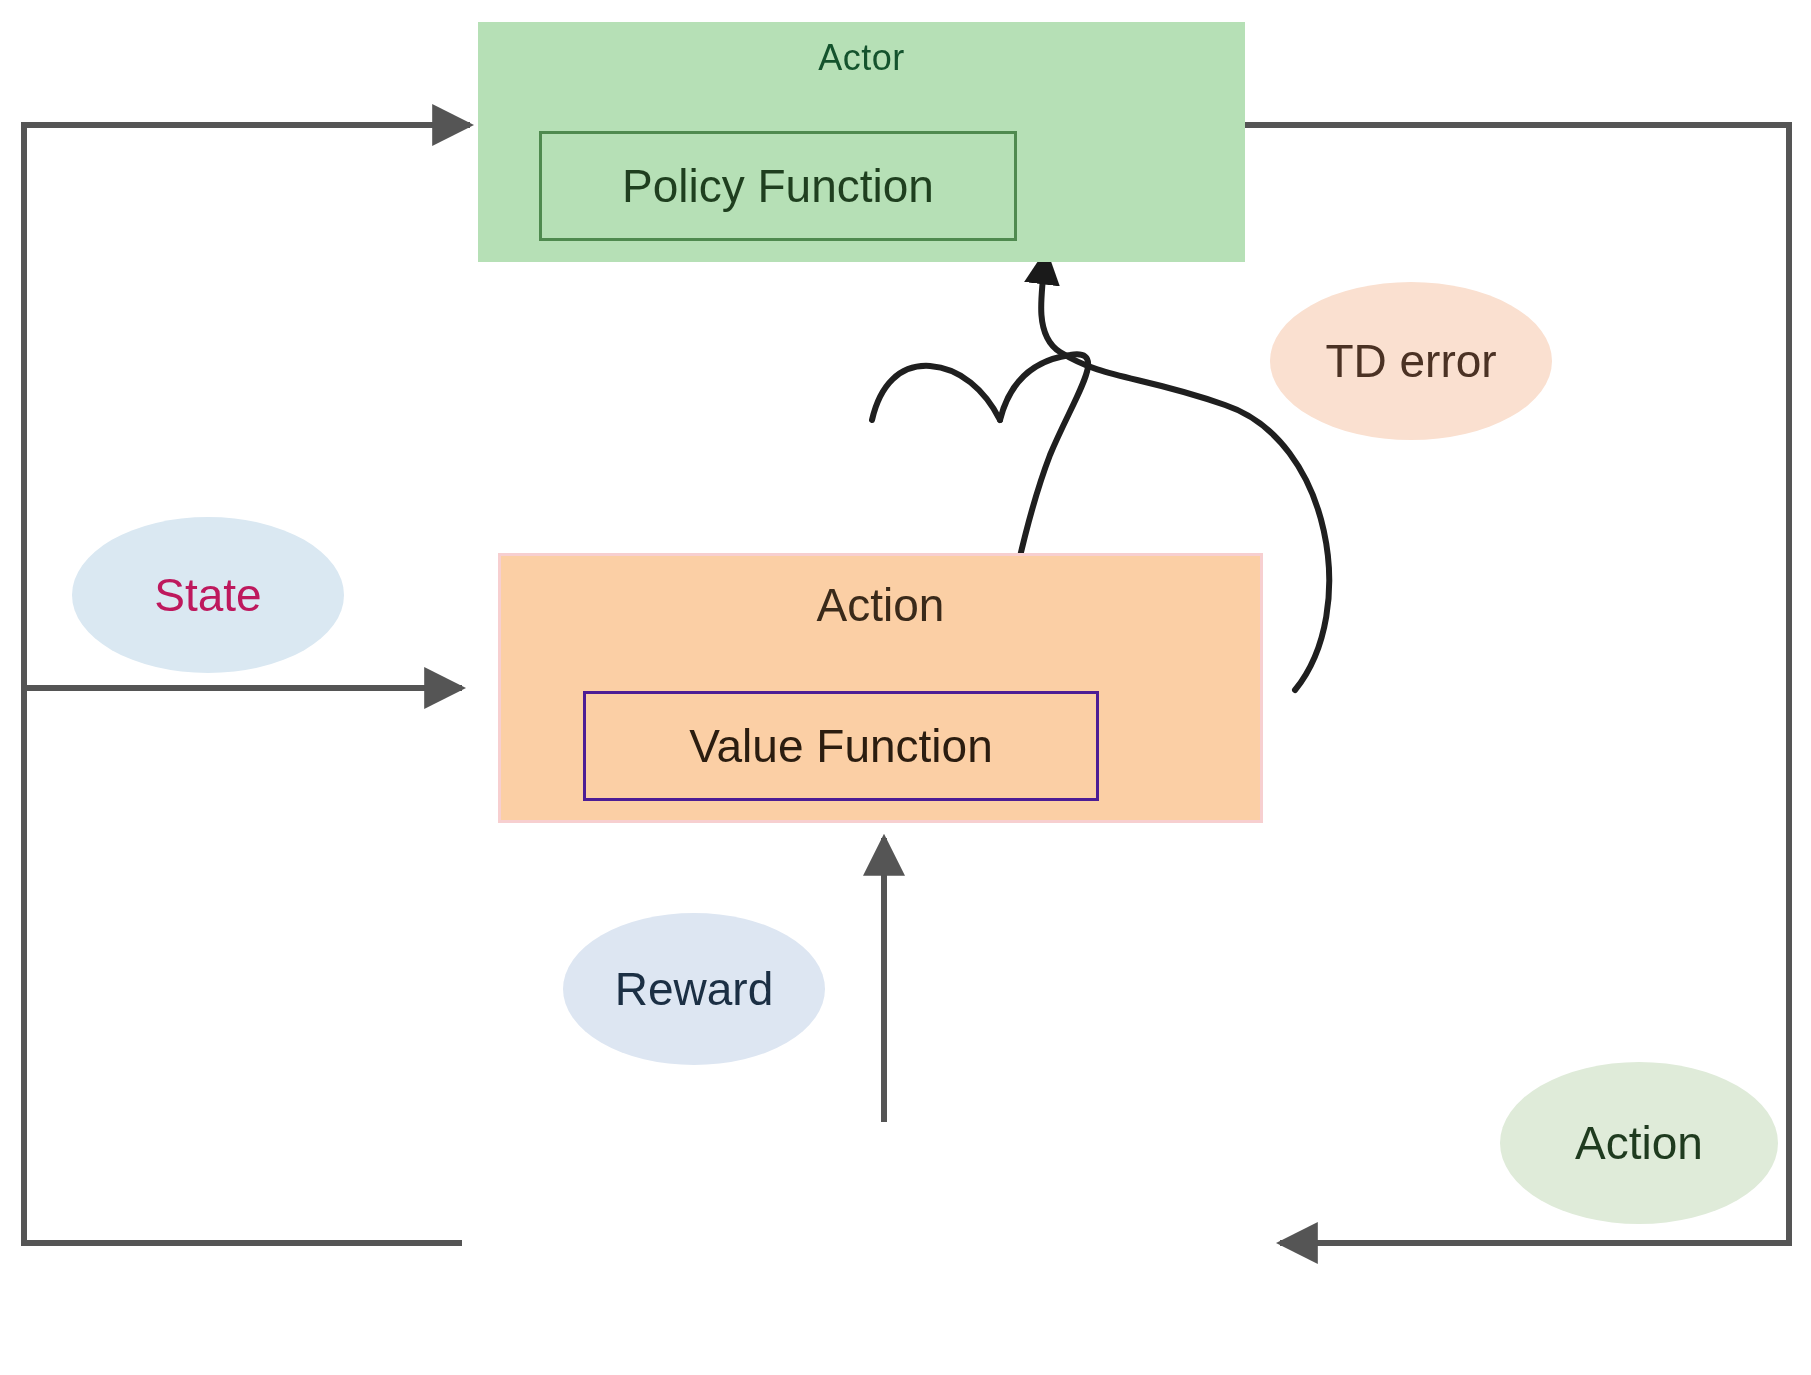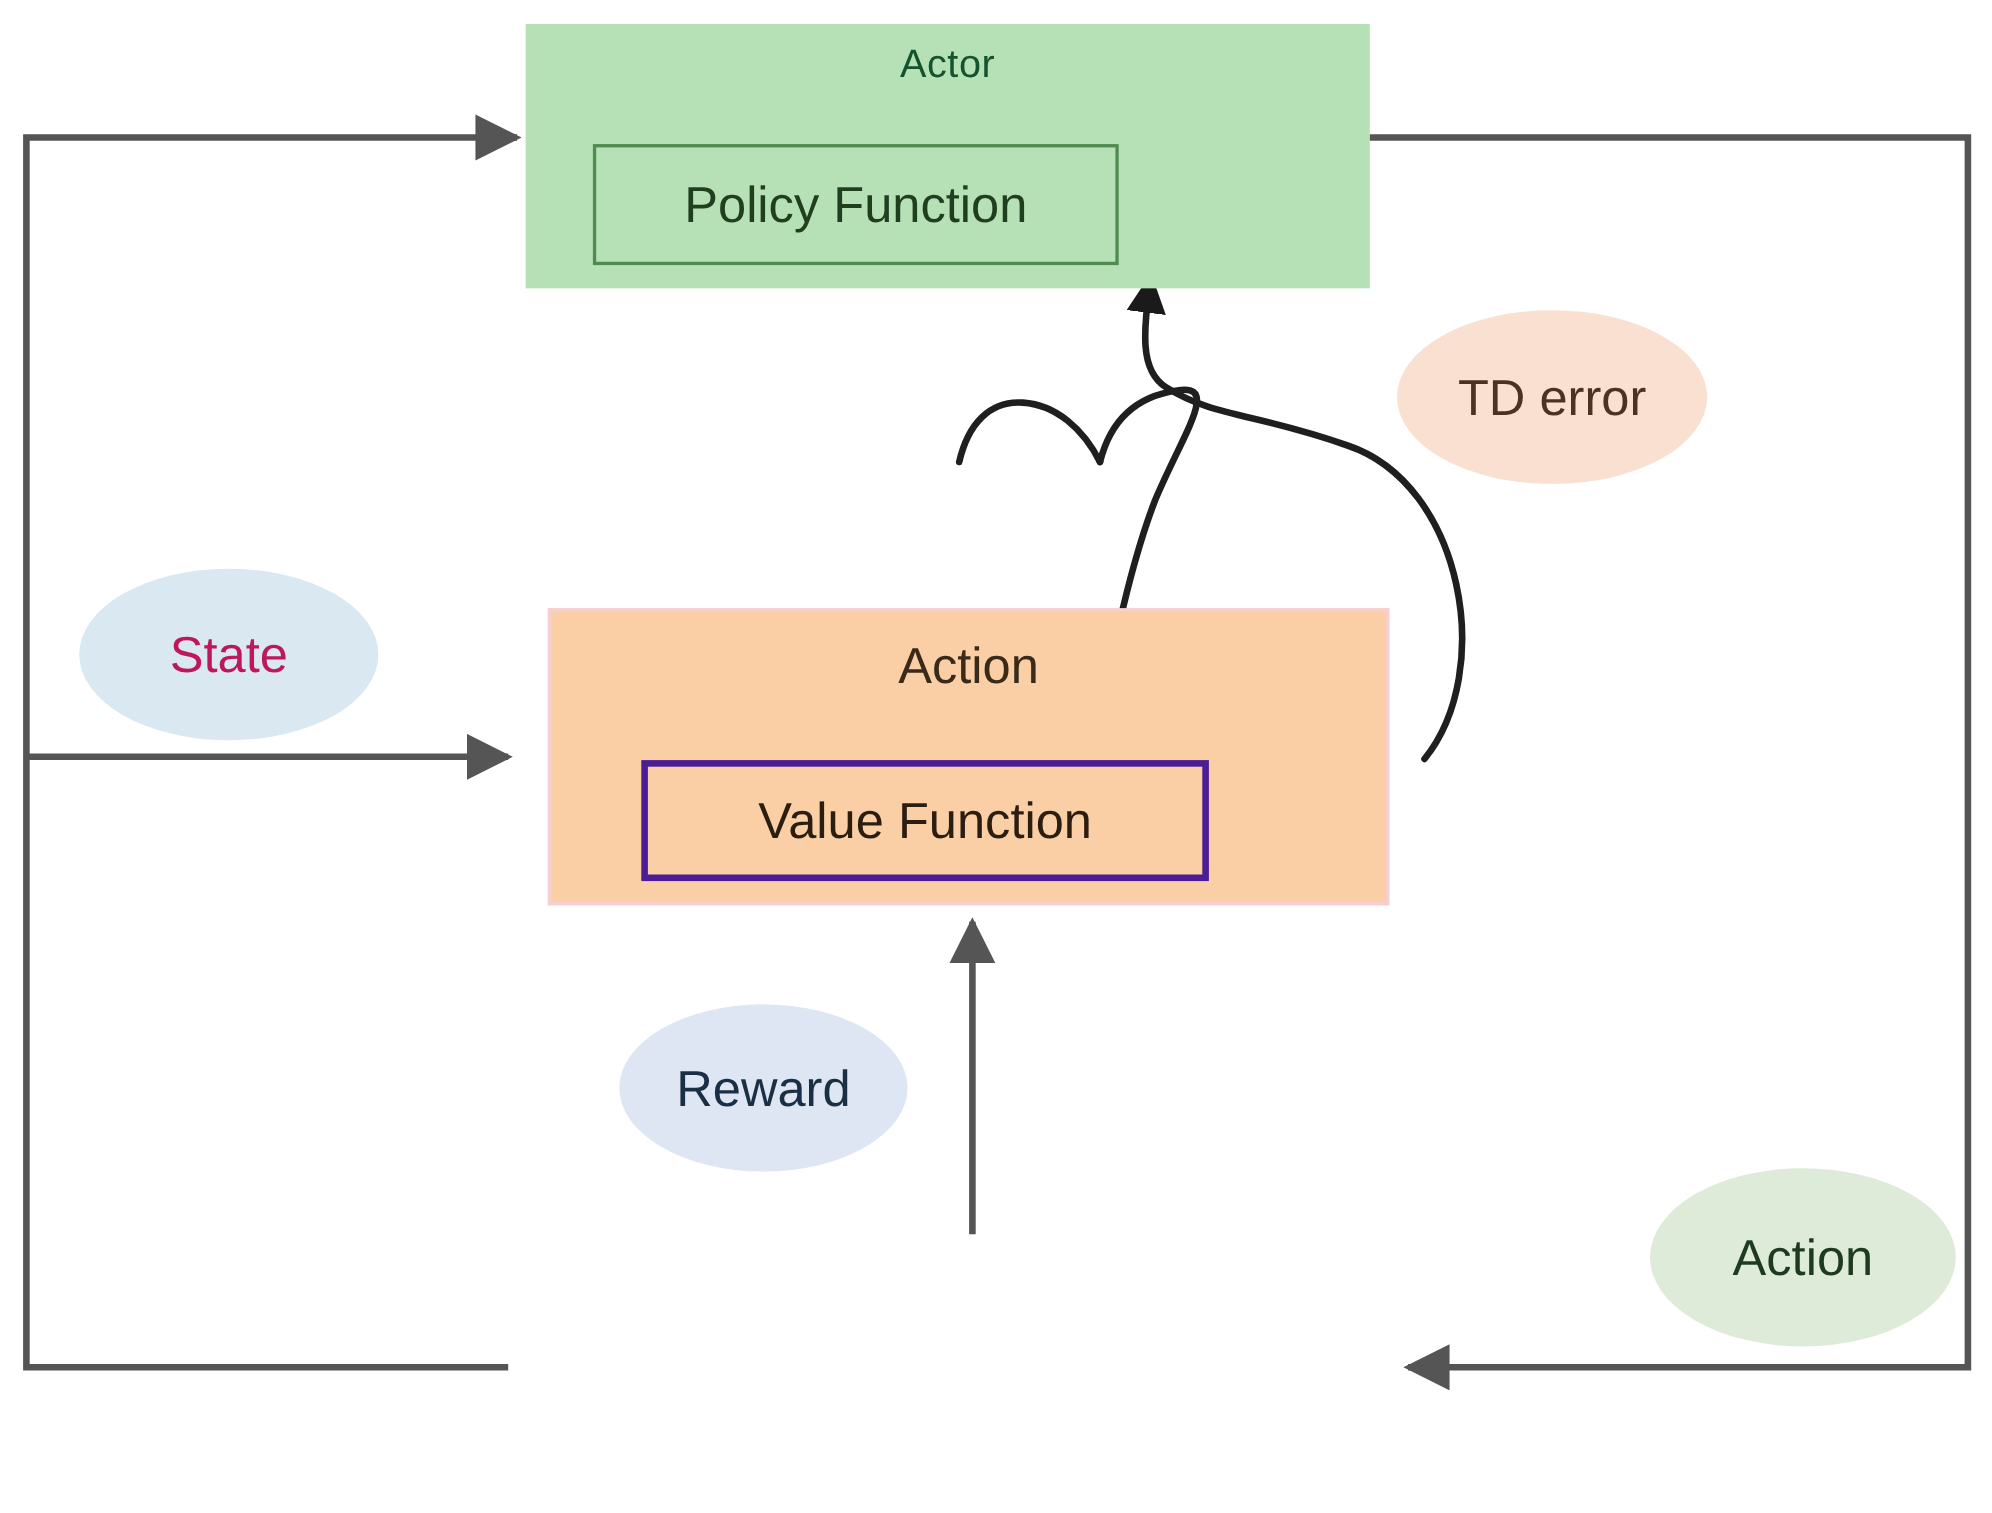--- a/index.html
+++ b/index.html
@@ -84,21 +84,21 @@
     text-align: center;
     font-size: 46px;
     color: #3a2a1a;
   }
   #value-box {
     position: absolute;
     left: 82px;
     top: 135px;
     width: 516px;
     height: 110px;
-    border: 6px solid #4c1d95;
+    border: 3px solid #4c1d95;
     box-sizing: border-box;
     display: flex;
     align-items: center;
     justify-content: center;
     font-size: 46px;
     color: #2b1d10;
     background: transparent;
   }
 
   

